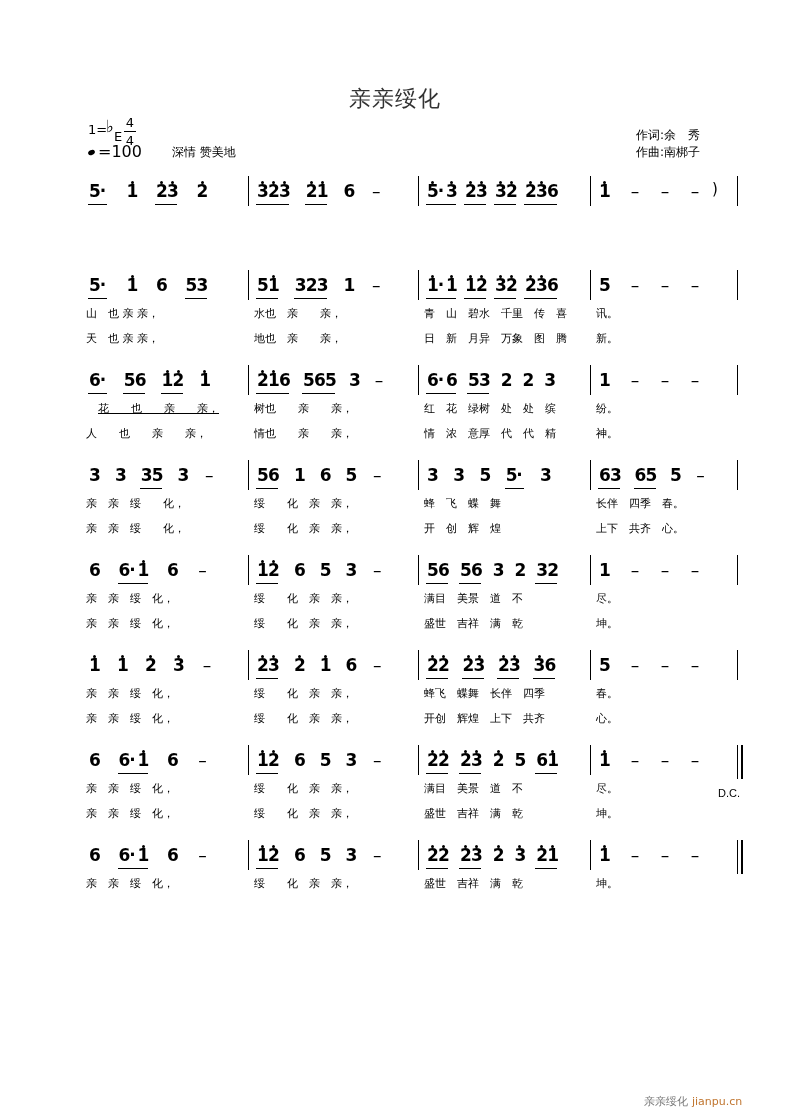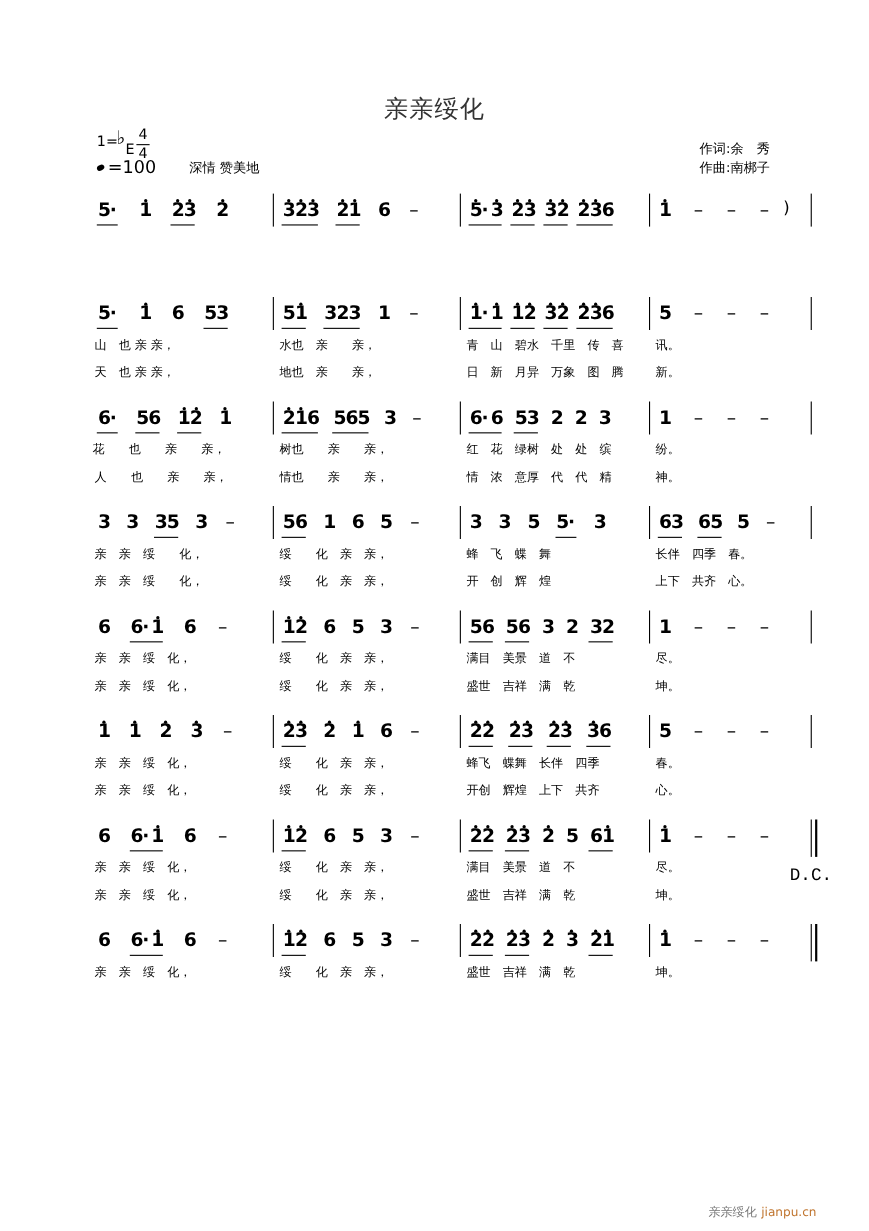--- a/index.html
+++ b/index.html
@@ -18,21 +18,21 @@
   .credits { position: absolute; left: 636px; top: 127px; font-size: 12px; line-height: 17px; }
 
   .row { position: absolute; left: 82px; width: 660px; }
   .measure { position: absolute; top: 0; height: 30px; }
   .barline { position: absolute; width: 1px; background: #000; }
   .final { position: absolute; width: 3px; border-left: 1px solid #000; border-right: 2px solid #000; }
   .n { position: absolute; top: 6px; font-family: "DejaVu Sans", sans-serif; font-weight: bold; font-size: 17px; width: 14px; text-align: center; line-height: 18px; }
   .dot-hi { position: absolute; top: -1px; left: 5px; width: 3px; height: 3px; background: #000; border-radius: 50%; }
   .ul1 { position: absolute; height: 1px; background: #000; top: 28px; }
   .lyr { position: absolute; font-size: 11px; white-space: pre; }
-  .dc { position: absolute; font-family: Liberation Mono, monospace; font-size: 16px; }
+  .dc { position: absolute; font-family: Liberation Sans, sans-serif; font-size: 11px; }
   .paren { position: absolute; font-size: 15px; }
   .watermark { position: absolute; left: 644px; top: 1094px; font-size: 11px; color: #777; }
   .watermark .url { color: #c0752f; margin-left: 4px; }
 </style>
 </head>
 <body>
 
 <div class="title">亲亲绥化</div>
 
 <div class="key">
@@ -190,21 +190,21 @@
       <div class="measure" style="left: 338px; width: 162px;"></div>
       <span class="n" style="left: 516px;">1</span>
       <span class="n" style="left: 546px; font-weight: normal;">–</span>
       <span class="n" style="left: 576px; font-weight: normal;">–</span>
       <span class="n" style="left: 606px; font-weight: normal;">–</span>
       <div class="measure" style="left: 510px; width: 140px;"></div>
       <div class="barline" style="left: 166px; top: 0px; height: 30px;"></div>
       <div class="barline" style="left: 336px; top: 0px; height: 30px;"></div>
       <div class="barline" style="left: 508px; top: 0px; height: 30px;"></div>
       <div class="barline" style="left: 655px; top: 0px; height: 30px;"></div>
-      <span class="lyr" style="left: 2px; top: 36px;">花　　也　　亲　　亲，</span>
+      <span class="lyr" style="left: 16px; top: 36px; text-decoration: underline;">花　　也　　亲　　亲，</span>
       <span class="lyr" style="left: 172px; top: 36px;">树也　　亲　　亲，</span>
       <span class="lyr" style="left: 342px; top: 36px;">红　花　绿树　处　处　缤</span>
       <span class="lyr" style="left: 514px; top: 36px;">纷。</span>
       <span class="lyr" style="left: 4px; top: 61px;">人　　也　　亲　　亲，</span>
       <span class="lyr" style="left: 172px; top: 61px;">情也　　亲　　亲，</span>
       <span class="lyr" style="left: 342px; top: 61px;">情　浓　意厚　代　代　精</span>
       <span class="lyr" style="left: 514px; top: 61px;">神。</span>
     </div>
     <div class="row" style="top: 460px; height: 90px;">
       <span class="n" style="left: 6px;">3</span>

